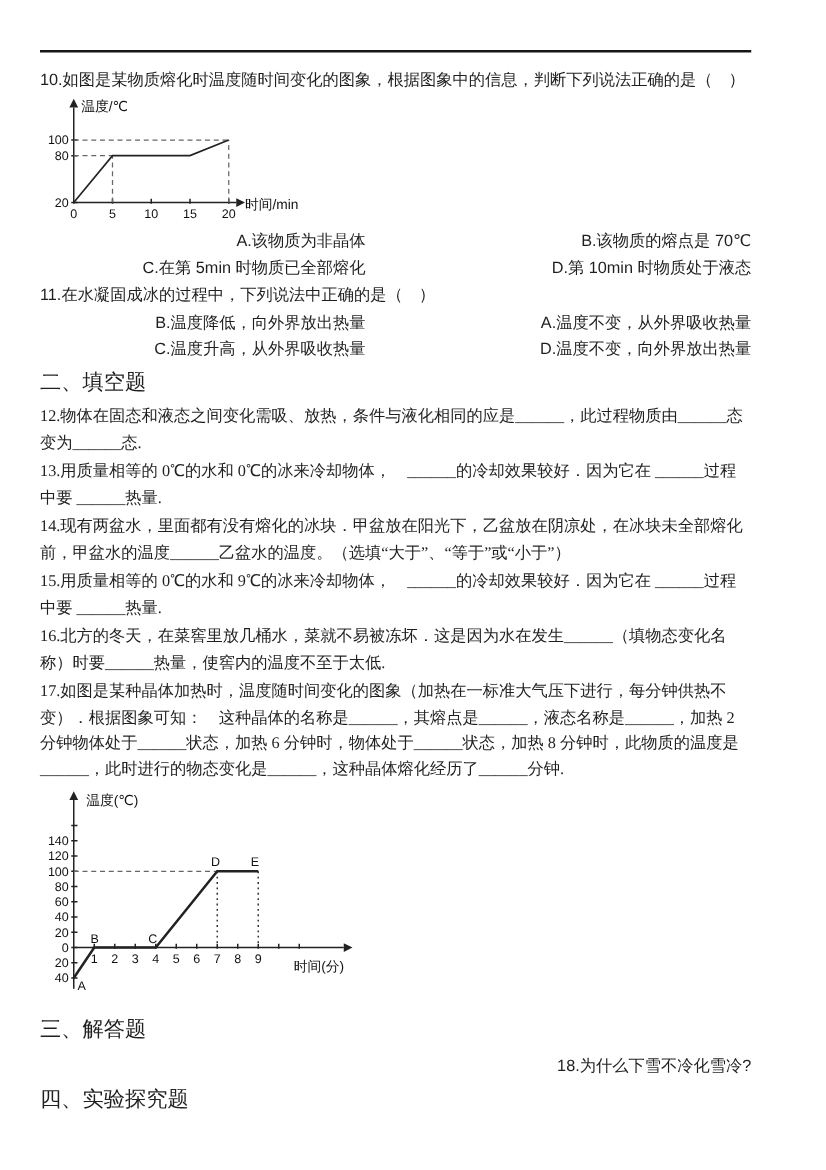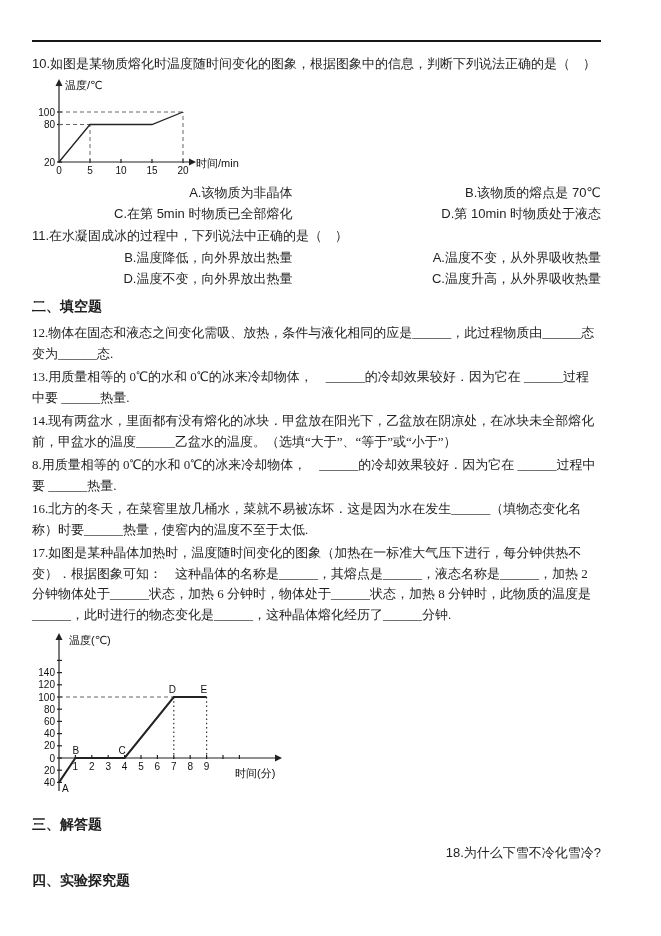--- a/index.html
+++ b/index.html
@@ -7,21 +7,21 @@
     width:661px;height:936px;background:#ffffff;overflow:hidden;
     font-family:"Liberation Sans","DejaVu Sans",sans-serif;
     font-size:13px;color:#1f1f1f;
   }
   .page{padding:0 60px 0 32px;}
   .rule{margin-top:40px;border-top:2px solid #161616;height:0;}
   .q{line-height:20px;margin:0;}
   .qtop{margin-top:12px;}
   .opts{display:grid;grid-template-columns:45% 55%;row-gap:4px;
         padding-left:8px;margin:3px 0 4px 0;line-height:17px;text-align:right;}
-  .sec{font-size:14px;font-weight:bold;margin:10px 0 8px 0;line-height:18px;}
+  .sec{font-size:17px;font-weight:normal;margin:10px 0 8px 0;line-height:18px;}
   .fillp{line-height:20.5px;margin:0 0 3px 0;font-family:Liberation Serif, serif;}
   .chart{display:block;}
   #chart1{margin:3px 0 0 -3px;}
   #chart2{margin:6px 0 4px -7px;}
   .ax{stroke:#222;stroke-width:1.2;fill:none;}
   .arrow{fill:#222;stroke:none;}
   .ser{fill:none;stroke:#222;}
   .dash{stroke:#666;stroke-width:1;stroke-dasharray:4,3;fill:none;}
   .dot{stroke:#333;stroke-width:1.2;stroke-dasharray:1.5,2.8;fill:none;}
   .tk{font-size:10px;fill:#111;}
@@ -74,30 +74,30 @@
     <span>B.该物质的熔点是 70℃</span>
     <span>C.在第 5min 时物质已全部熔化</span>
     <span>D.第 10min 时物质处于液态</span>
   </div>
 
   <p class="q">11.在水凝固成冰的过程中，下列说法中正确的是（　）</p>
 
   <div class="opts">
     <span>B.温度降低，向外界放出热量</span>
     <span>A.温度不变，从外界吸收热量</span>
+    <span>C.温度升高，从外界吸收热量</span>
     <span>D.温度不变，向外界放出热量</span>
-    <span>C.温度升高，从外界吸收热量</span>
   </div>
 
   <h2 class="sec">二、填空题</h2>
 
   <p class="fillp">12.物体在固态和液态之间变化需吸、放热，条件与液化相同的应是______，此过程物质由______态变为______态.</p>
   <p class="fillp">13.用质量相等的 0℃的水和 0℃的冰来冷却物体，　______的冷却效果较好．因为它在 ______过程中要 ______热量.</p>
   <p class="fillp">14.现有两盆水，里面都有没有熔化的冰块．甲盆放在阳光下，乙盆放在阴凉处，在冰块未全部熔化前，甲盆水的温度______乙盆水的温度。（选填“大于”、“等于”或“小于”）</p>
-  <p class="fillp">8.用质量相等的 0℃的水和 0℃的冰来冷却物体，　______的冷却效果较好．因为它在 ______过程中要 ______热量.</p>
+  <p class="fillp">15.用质量相等的 0℃的水和 9℃的冰来冷却物体，　______的冷却效果较好．因为它在 ______过程中要 ______热量.</p>
   <p class="fillp">16.北方的冬天，在菜窖里放几桶水，菜就不易被冻坏．这是因为水在发生______（填物态变化名称）时要______热量，使窖内的温度不至于太低.</p>
   <p class="fillp">17.如图是某种晶体加热时，温度随时间变化的图象（加热在一标准大气压下进行，每分钟供热不变）．根据图象可知：　这种晶体的名称是______，其熔点是______，液态名称是______，加热 2 分钟物体处于______状态，加热 6 分钟时，物体处于______状态，加热 8 分钟时，此物质的温度是______，此时进行的物态变化是______，这种晶体熔化经历了______分钟.</p>
 
   <svg id="chart2" class="chart" width="320" height="172" viewBox="0 0 320 172">
       <line x1="34" y1="9" x2="34" y2="160" class="ax"></line>
       <line x1="34" y1="127" x2="250" y2="127" class="ax"></line>
       <polygon points="30.5,9 37.5,9 34,2" class="arrow"></polygon>
       <polygon points="250,123.5 250,130.5 257,127" class="arrow"></polygon>
       <text x="44" y="13" class="cl">温度(℃)</text>
       <text x="210" y="146" class="cl">时间(分)</text>

